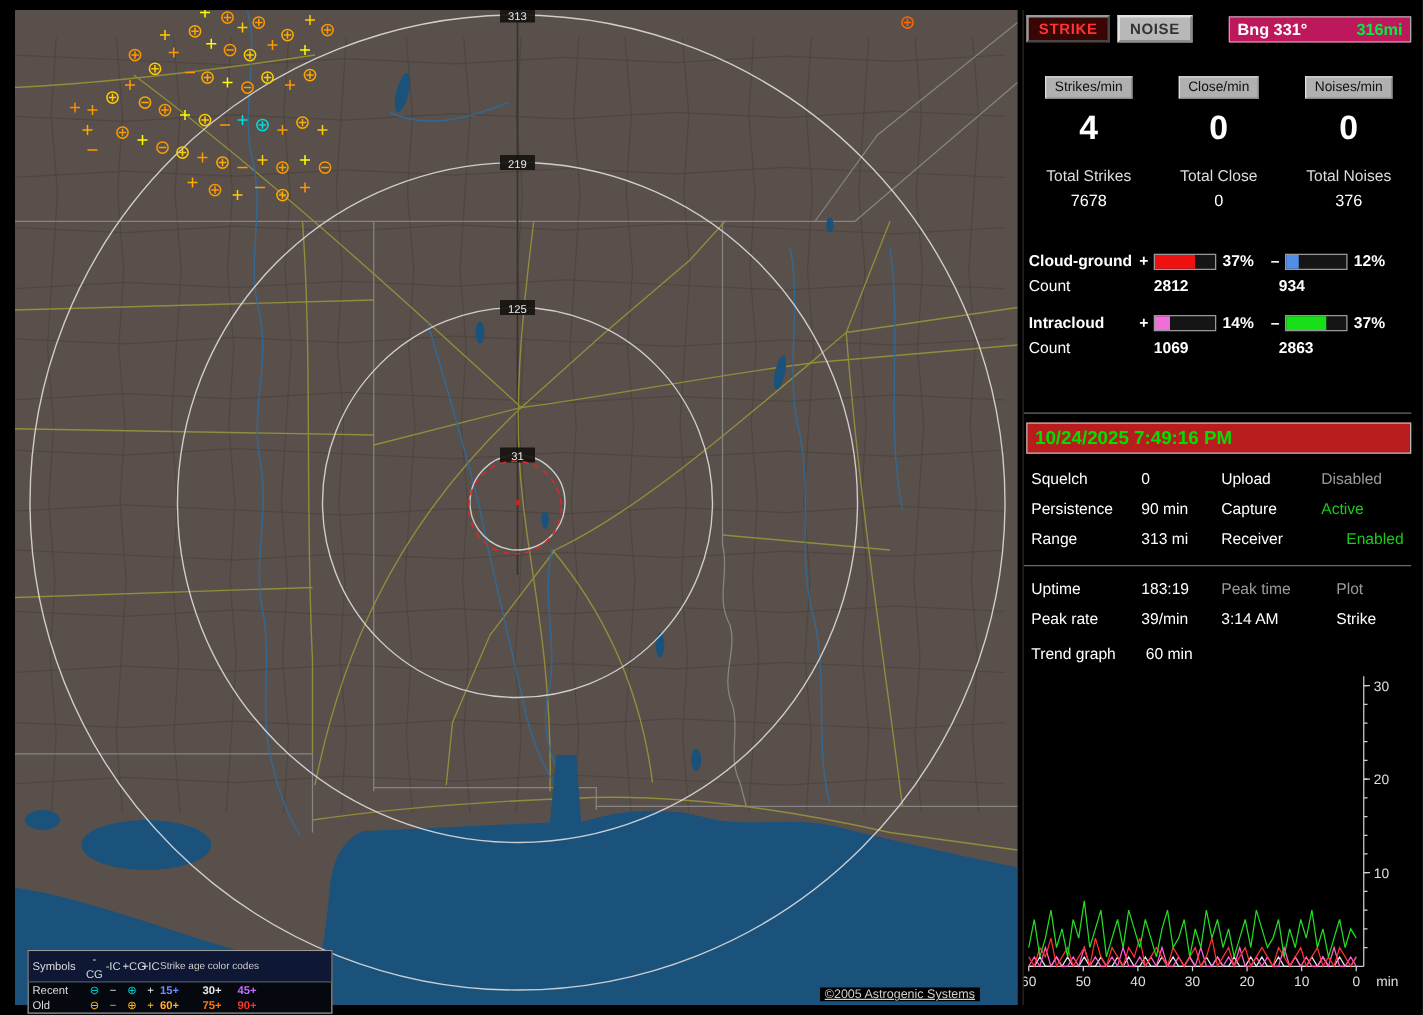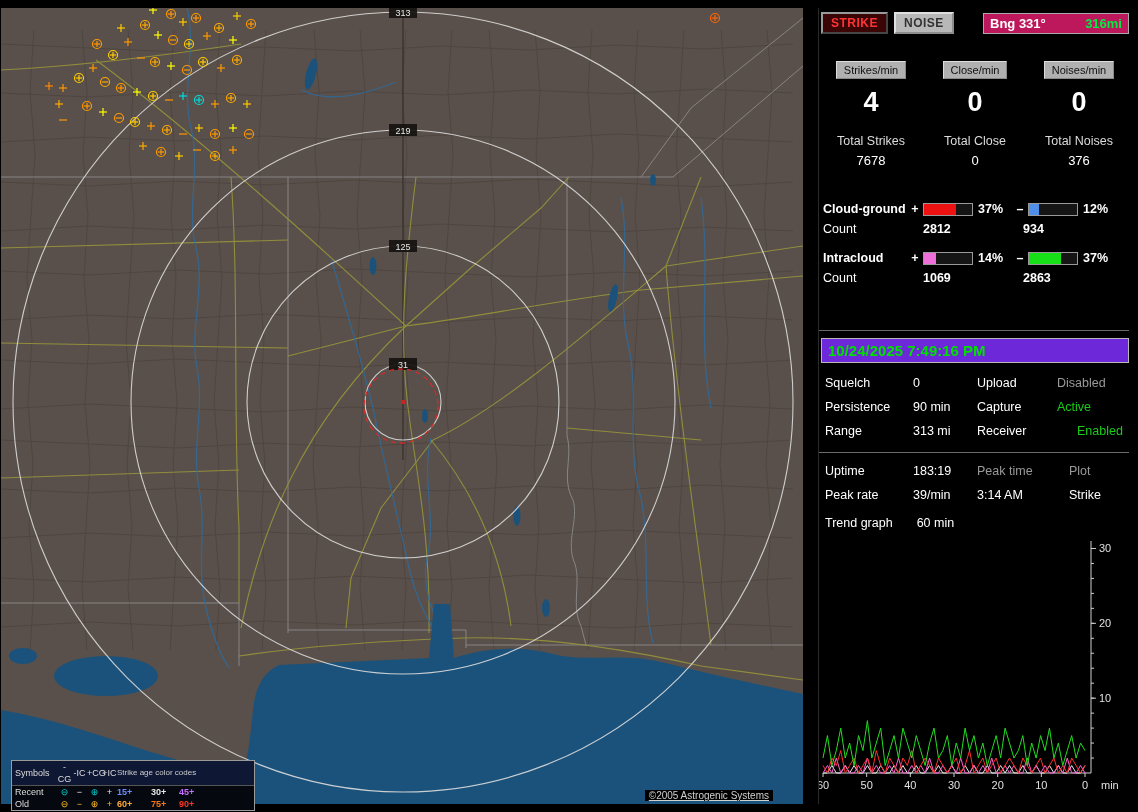--- a/index.html
+++ b/index.html
@@ -1,18 +1,18 @@
 <!DOCTYPE html>
 <html><head>
 <meta charset="utf-8">
 <style>
   html,body{margin:0;padding:0;background:#000;}
   body{width:1138px;height:812px;position:relative;overflow:hidden;
        font-family:"Liberation Sans", sans-serif;color:#fff;}
-  #map-frame{position:absolute;left:1px;top:8px;width:802px;height:796px;background:#59504b;}
+  #map-frame{position:absolute;left:12px;top:8px;width:802px;height:796px;background:#59504b;}
   #map{display:block;}
   
   .legend{position:absolute;left:10px;top:752px;width:242px;background:#06080f;
           border:1px solid #9a9a9a;color:#ddd;font-size:9px;line-height:12px;}
   .lrow{display:grid;grid-template-columns:42px 15px 15px 15px 15px 34px 28px 28px;
         align-items:center;padding:0 3px;}
   .lhead{background:#0e1733;border-bottom:1px solid #555;}
   .age-title{grid-column:6/9;font-size:8px;white-space:nowrap;color:#ccc;}
   .lsym{text-align:center;font-size:9px;}
   .sym-c{color:#00cccc}.sym-w{color:#e8e8e8}.sym-o{color:#ffbb22}
@@ -46,21 +46,21 @@
   .dlabel{width:86px;font-weight:bold;}
   .dsign{width:12px;text-align:center;font-weight:bold;}
   .bar{width:48px;height:11px;border:1px solid #999;background:#151515;position:relative;
        display:inline-block;margin:0 2px;}
   .bar-fill{position:absolute;left:0;top:0;bottom:0;}
   .dpct{width:36px;font-weight:bold;padding-left:3px;}
   .crow{display:flex;margin-top:6px;font-size:12.5px;}
   .clabel{width:100px;}
   .cv1{width:100px;font-weight:bold;}
   .cv2{font-weight:bold;}
-  .datetime{position:absolute;top:330px;left:2px;right:2px;border:1px solid #b8b8b8;background:#6d28d9;
+  .datetime{position:absolute;top:330px;left:2px;right:2px;border:1px solid #b8b8b8;background:#b91c1c;
             color:#00e000;font-weight:bold;font-size:15px;padding:3px 6px;}
   .settings{position:absolute;top:368px;left:6px;right:2px;display:grid;
             grid-template-columns:88px 64px 80px 1fr;row-gap:10px;font-size:12.5px;}
   .stats{position:absolute;top:456px;left:6px;right:2px;display:grid;
          grid-template-columns:88px 64px 92px 1fr;row-gap:10px;font-size:12.5px;}
   .gray{color:#9a9a9a;}
   .trendlabel{position:absolute;top:508px;left:6px;font-size:12.5px;display:flex;gap:24px;}
   #trend-plot{position:absolute;top:528px;left:0;}
   #trend-plot text{font-family:"Liberation Sans", sans-serif;}
 </style>

